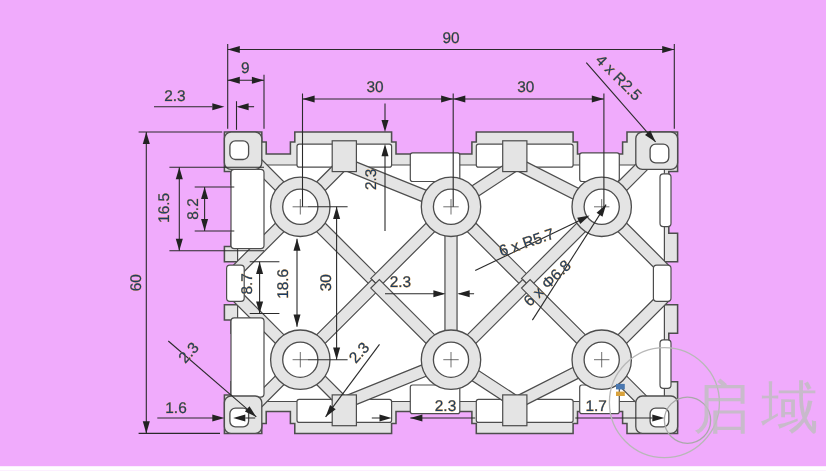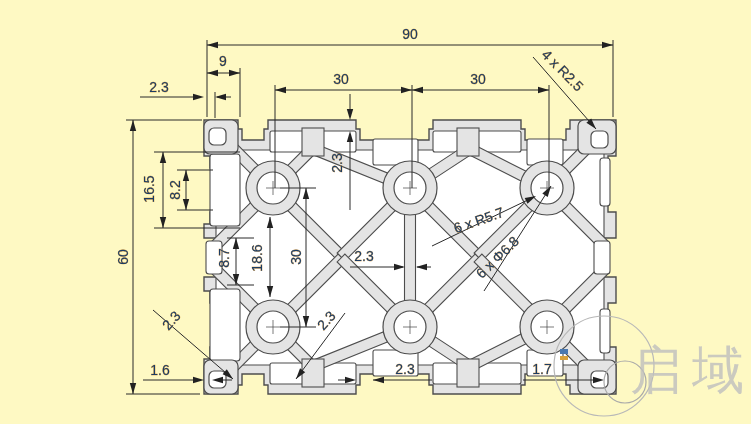--- a/index.html
+++ b/index.html
@@ -1,16 +1,16 @@
 <!DOCTYPE html>
 <html><head>
 <meta charset="utf-8">
 <style>
   html,body{margin:0;padding:0;background:#fff;}
-  #stage{position:relative;width:751px;height:424px;background:#fef9c3;overflow:hidden;
+  #stage{position:relative;width:751px;height:424px;background:#f0abfc;overflow:hidden;
          font-family:"Liberation Sans", sans-serif;}
   svg{position:absolute;left:0;top:0;}
   text.dim{font-family:"Liberation Sans", sans-serif;font-size:14px;
            fill:#1c3c63;stroke:#cf8a2a;stroke-width:.45;paint-order:stroke;}
   text.wm{font-family:"DejaVu Sans", sans-serif;font-size:52px;letter-spacing:10px;
           fill:#bfbfbf;opacity:.8;}
 </style>
 </head>
 <body>
 

